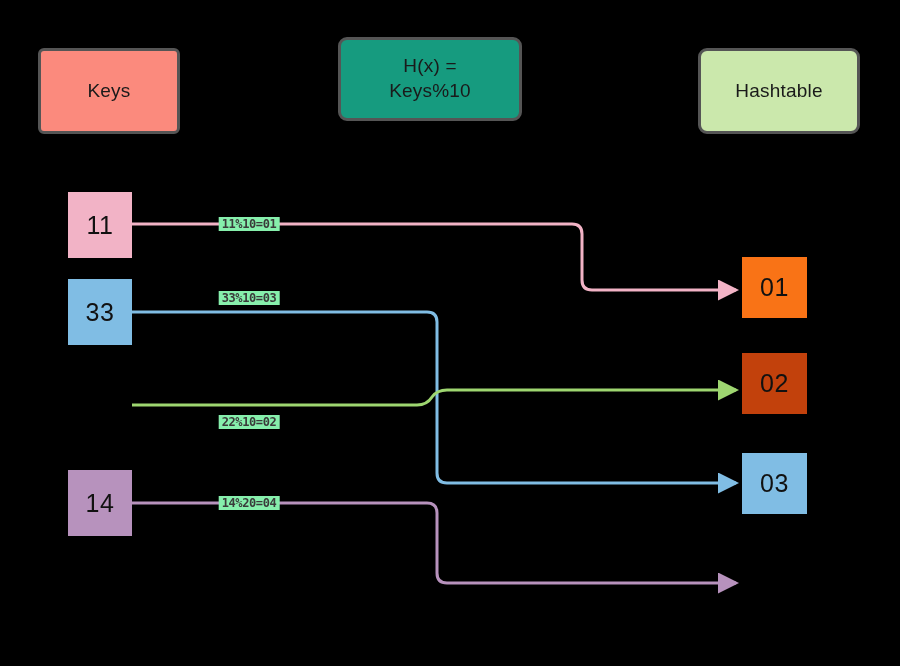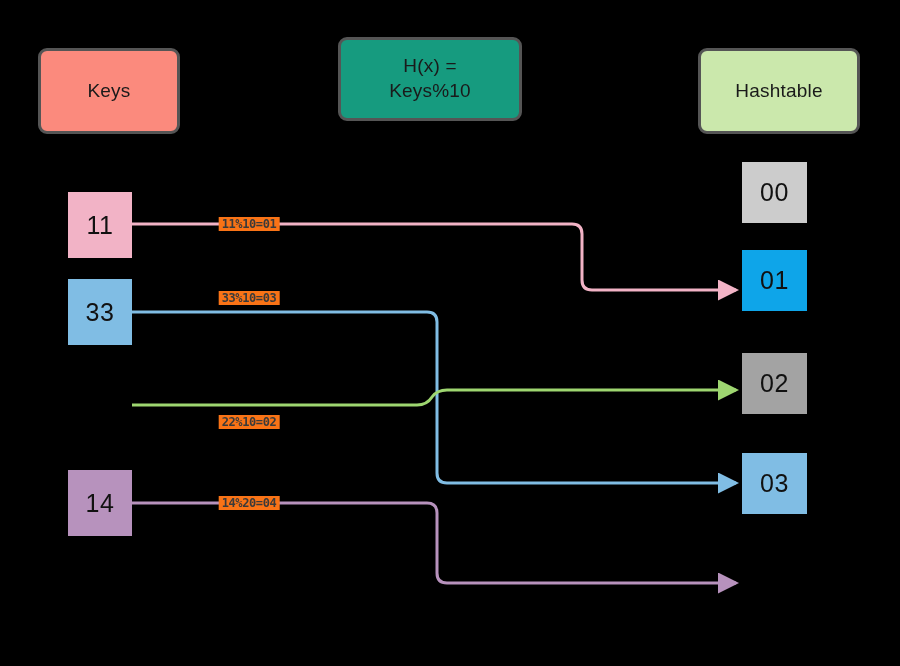--- a/index.html
+++ b/index.html
@@ -24,21 +24,21 @@
     align-items: center;
     justify-content: center;
     text-align: center;
     color: #1a1a1a;
     font-size: 19px;
     line-height: 1.3;
     white-space: pre-line;
     letter-spacing: 0.2px;
   }
   #keys-header {
-    left: 38px;  top: 48px;  width: 142px; height: 86px;
+    left: 38px;  top: 48px;  width: 142px; height: 86px; border-radius: 6px;
   }
   #hash-header {
     left: 338px; top: 37px;  width: 184px; height: 84px;
   }
   #table-header {
     left: 698px; top: 48px;  width: 162px; height: 86px;
   }
   .key-box, .slot-box {
     position: absolute;
     box-sizing: border-box;
@@ -59,21 +59,21 @@
     pointer-events: none;
   }
   .edge-label {
     position: absolute;
     color: #3a3a3a;
     font-family: "DejaVu Sans Mono", monospace;
     font-size: 12px;
     font-weight: bold;
     letter-spacing: -0.4px;
     white-space: nowrap;
-    background: #f97316;
+    background: #86efac;
     padding: 0 3px;
     transform: translate(-50%, -50%);
   }
 </style>
 </head>
 <body>
 
 <div id="canvas">
 
   <div class="header-box" id="keys-header" style="background:#fb8a7d">
@@ -92,27 +92,24 @@
   <div class="key-box" style="left:68px; top:192px; background:#f2b3c6">
     <span>11</span>
   </div>
   <div class="key-box" style="left:68px; top:279px; background:#80bde4">
     <span>33</span>
   </div>
   <div class="key-box" style="left:68px; top:470px; background:#b792bd">
     <span>14</span>
   </div>
 
-  <div class="slot-box" style="left:742px; top:162px; background:#cccccc">
-    <span>00</span>
-  </div>
-  <div class="slot-box" style="left:742px; top:250px; background:#0ea5e9">
+  <div class="slot-box" style="left:742px; top:257px; background:#f97316">
     <span>01</span>
   </div>
-  <div class="slot-box" style="left:742px; top:353px; background:#a3a3a3">
+  <div class="slot-box" style="left:742px; top:353px; background:#c2410c">
     <span>02</span>
   </div>
   <div class="slot-box" style="left:742px; top:453px; background:#80bde4">
     <span>03</span>
   </div>
 
   <svg class="svg-layer" viewBox="0 0 900 666" xmlns="http://www.w3.org/2000/svg">
     <defs>
       <marker id="ah-pink" markerWidth="7" markerHeight="7" refX="6" refY="3.5" orient="auto" markerUnits="strokeWidth">
         <path d="M0,0 L7,3.5 L0,7 z" fill="#f2b3c6"></path>

